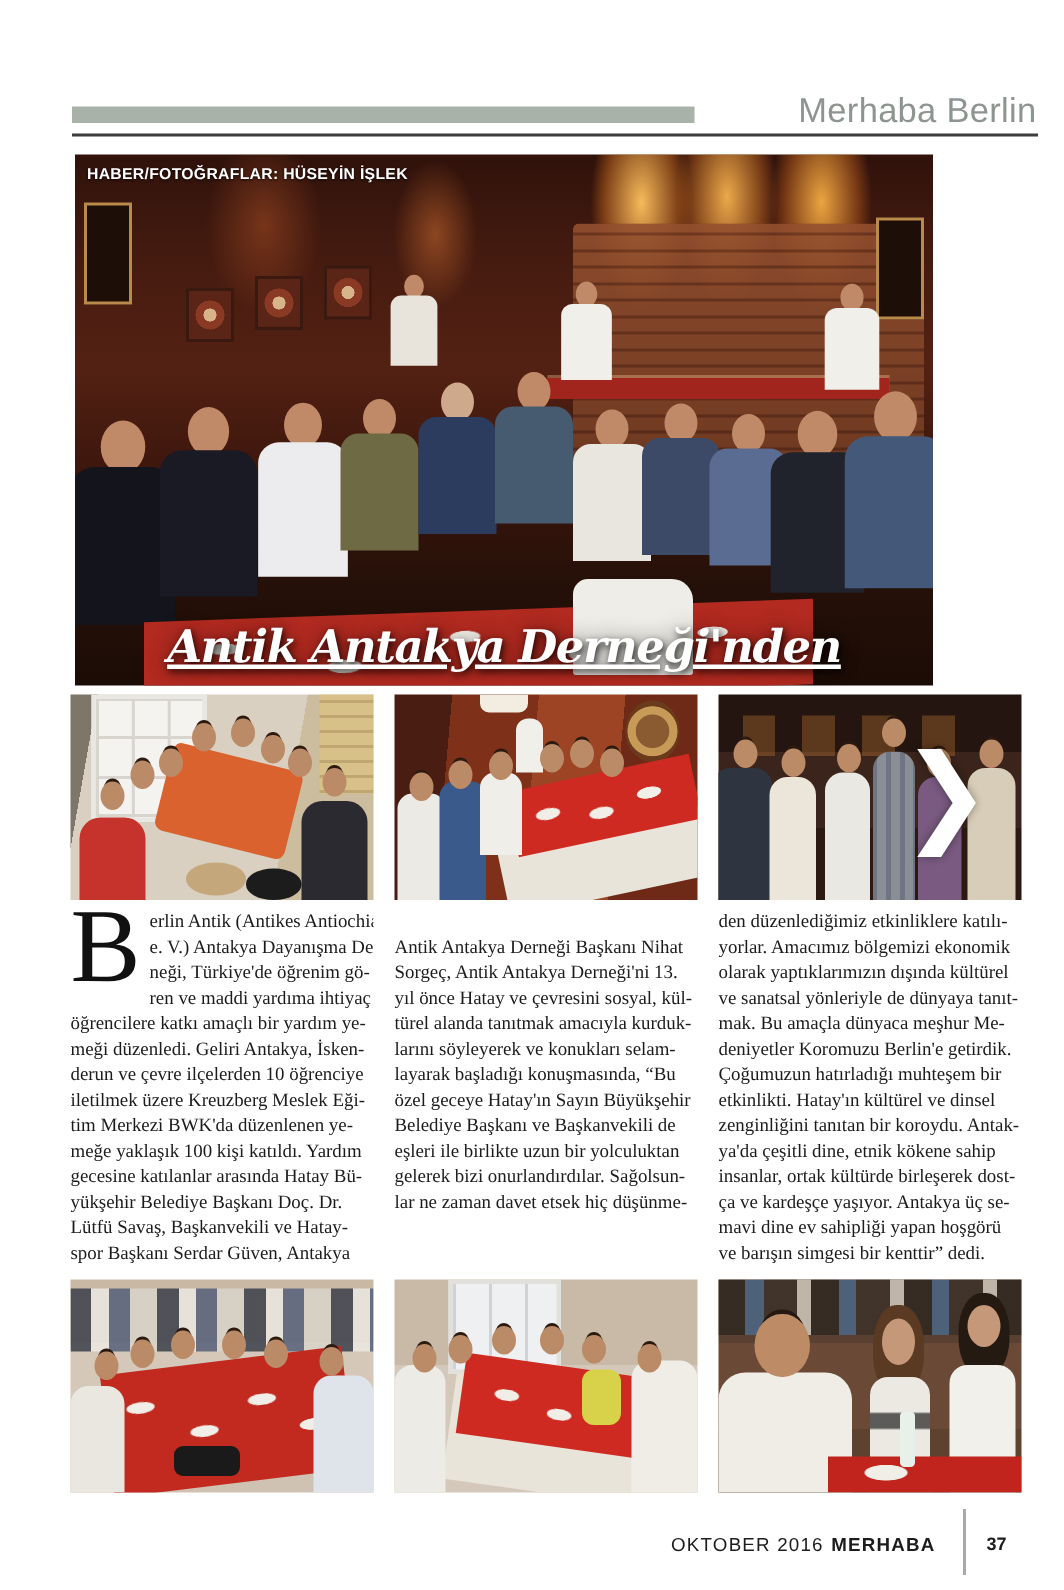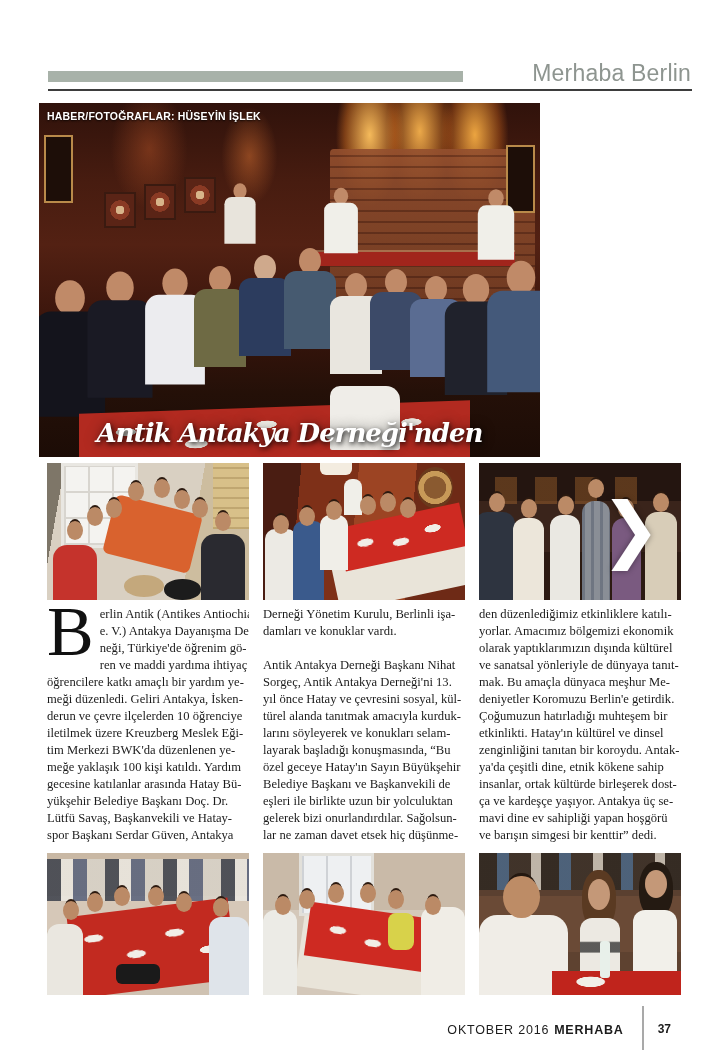--- a/index.html
+++ b/index.html
@@ -7,21 +7,21 @@
         font-family:"Liberation Serif","DejaVu Serif",serif;}
 
   
   .hdr-bar{position:absolute;left:48px;top:71px;width:415px;height:11px;background:#a8b2a9;}
   .hdr-title{position:absolute;top:60px;right:18px;font-family:"Liberation Sans",sans-serif;
              font-size:23px;color:#8e9590;letter-spacing:.2px;}
   .hdr-rule{position:absolute;left:48px;right:17px;top:89px;height:2px;background:#3d3d3d;}
 
   
   figure{margin:0;padding:0;}
-  .hero{position:absolute;left:39px;top:103px;width:501px;height:354px;overflow:hidden;
+  .hero{position:absolute;left:50px;top:103px;width:572px;height:354px;overflow:hidden;
     background:
       radial-gradient(ellipse 45px 95px at 66% 9%, rgba(255,195,95,.95), rgba(255,140,40,.35) 55%, transparent 75%),
       radial-gradient(ellipse 45px 95px at 76% 8%, rgba(255,185,80,.9), rgba(255,140,40,.3) 55%, transparent 75%),
       radial-gradient(ellipse 45px 95px at 87% 9%, rgba(255,180,70,.9), rgba(255,130,35,.3) 55%, transparent 75%),
       radial-gradient(ellipse 40px 70px at 42% 15%, rgba(235,125,55,.45), transparent 70%),
       radial-gradient(ellipse 55px 85px at 22% 13%, rgba(205,95,45,.4), transparent 70%),
       linear-gradient(180deg,#30120b 0%,#471c10 22%,#532113 40%,#3a150c 62%,#241008 82%,#1c0c06 100%);}
   .brick{position:absolute;left:58%;top:13%;width:41%;height:52%;border-radius:4px;opacity:.9;
     background:repeating-linear-gradient(0deg, rgba(40,10,5,.35) 0 2px, transparent 2px 11px),
                linear-gradient(180deg,#94502f,#6e3a22);}
@@ -43,21 +43,21 @@
       radial-gradient(ellipse 16px 6px at 48% 30%, #f1eee7 0 60%, transparent 66%),
       radial-gradient(ellipse 18px 7px at 66% 55%, #f1eee7 0 60%, transparent 66%),
       radial-gradient(ellipse 16px 6px at 85% 35%, #f1eee7 0 60%, transparent 66%);}
   .whitejacket{position:absolute;left:58%;bottom:2%;width:14%;height:18%;background:#efede8;
     border-radius:10px 14px 2px 2px;}
   .credit{position:absolute;left:8px;top:7px;color:#ffffff;font-family:"Liberation Sans",sans-serif;
     font-weight:bold;font-size:10.5px;letter-spacing:.2px;text-shadow:0 1px 2px rgba(0,0,0,.8);}
   .headline{position:absolute;left:0;right:0;bottom:10px;margin:0;text-align:center;color:#ffffff;
     font-family:"DejaVu Serif",serif;font-style:italic;font-weight:bold;line-height:1.05;
     text-shadow:1px 2px 5px rgba(0,0,0,.8), 0 0 14px rgba(0,0,0,.45);}
-  .hl1{display:block;font-size:26px;letter-spacing:-1px;}
+  .hl1{display:block;font-size:30px;letter-spacing:-1px;text-decoration:underline;}
   .hl2{display:block;font-size:51px;letter-spacing:-1px;margin-top:2px;}
 
   
   .row{position:absolute;left:47px;width:634px;display:grid;grid-template-columns:repeat(3,1fr);gap:14px;}
   .mid{top:463px;height:137px;}
   .bot{top:853px;height:142px;}
   .ph{position:relative;overflow:hidden;height:100%;}
 
   
   .m1{background:linear-gradient(100deg,#7e7668 0 8%,#d9d0c2 8% 70%,#cdbd9f 70%);}
@@ -317,22 +317,20 @@
 derun ve çevre ilçelerden 10 öğrenciye
 iletilmek üzere Kreuzberg Meslek Eği-
 tim Merkezi BWK'da düzenlenen ye-
 meğe yaklaşık 100 kişi katıldı. Yardım
 gecesine katılanlar arasında Hatay Bü-
 yükşehir Belediye Başkanı Doç. Dr.
 Lütfü Savaş, Başkanvekili ve Hatay-
 spor Başkanı Serdar Güven, Antakya</p>
     </div>
     <div class="col">
-      <p class="body">Derneği Yönetim Kurulu, Berlinli işa-
-damları ve konuklar vardı.</p>
       <p class="body para2">Antik Antakya Derneği Başkanı Nihat
 Sorgeç, Antik Antakya Derneği'ni 13.
 yıl önce Hatay ve çevresini sosyal, kül-
 türel alanda tanıtmak amacıyla kurduk-
 larını söyleyerek ve konukları selam-
 layarak başladığı konuşmasında, “Bu
 özel geceye Hatay'ın Sayın Büyükşehir
 Belediye Başkanı ve Başkanvekili de
 eşleri ile birlikte uzun bir yolculuktan
 gelerek bizi onurlandırdılar. Sağolsun-

